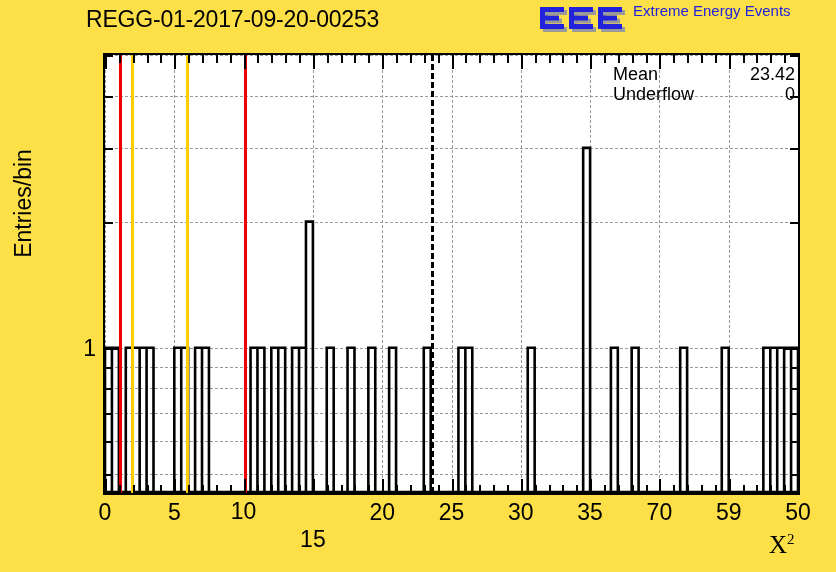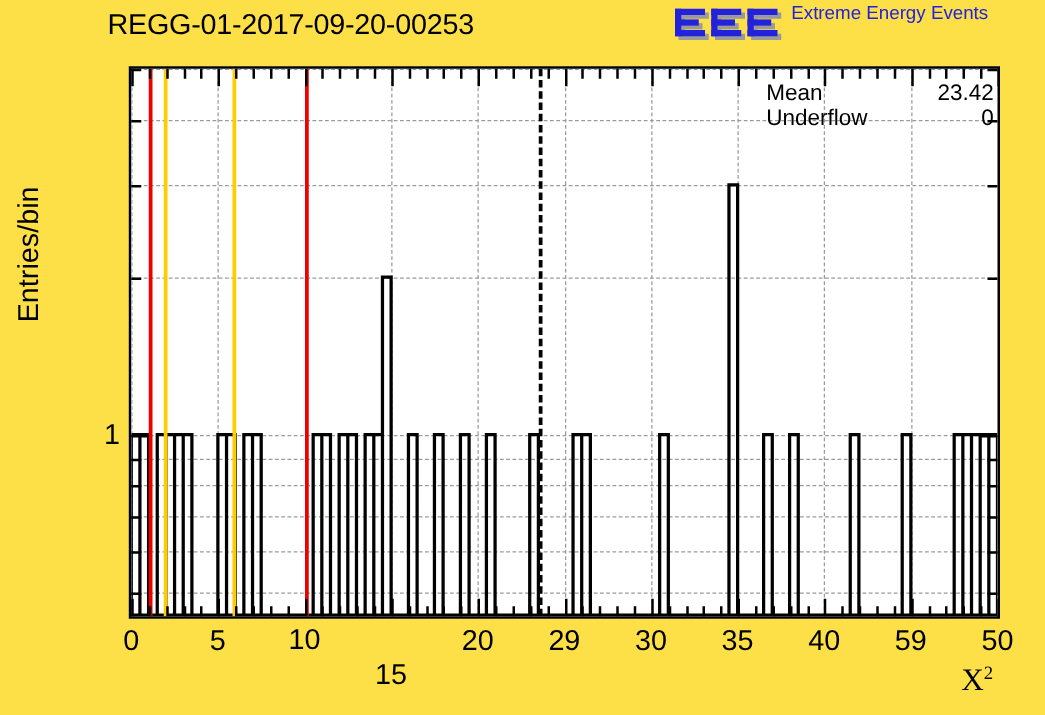--- a/index.html
+++ b/index.html
@@ -399,24 +399,24 @@
         <div class="ytick-right minor" style="top: 418.835px;"></div>
       </div>
   </div>
 
   <div id="xticklabels">
       <div class="xticklabel" style="left: 105px; top: 499px;">0</div>
       <div class="xticklabel" style="left: 174.3px; top: 499px;">5</div>
       <div class="xticklabel" style="left: 243.6px; top: 476px; margin-top: 22px;">10</div>
       <div class="xticklabel" style="left: 312.9px; top: 526px;">15</div>
       <div class="xticklabel" style="left: 382.2px; top: 499px;">20</div>
-      <div class="xticklabel" style="left: 451.5px; top: 499px;">29</div>
+      <div class="xticklabel" style="left: 451.5px; top: 499px;">25</div>
       <div class="xticklabel" style="left: 520.8px; top: 499px;">30</div>
       <div class="xticklabel" style="left: 590.1px; top: 499px;">35</div>
-      <div class="xticklabel" style="left: 659.4px; top: 499px;">40</div>
+      <div class="xticklabel" style="left: 659.4px; top: 499px;">70</div>
       <div class="xticklabel" style="left: 728.7px; top: 499px;">59</div>
       <div class="xticklabel" style="left: 798px; top: 499px;">50</div>
     </div>
   <div id="yticklabels">
       <div class="yticklabel" style="left: 70px; width: 26px; top: 347.753px;">1</div>
     </div>
 
   <div id="stats-box">
     <div id="stats-rows">
         <div class="stats-row">

